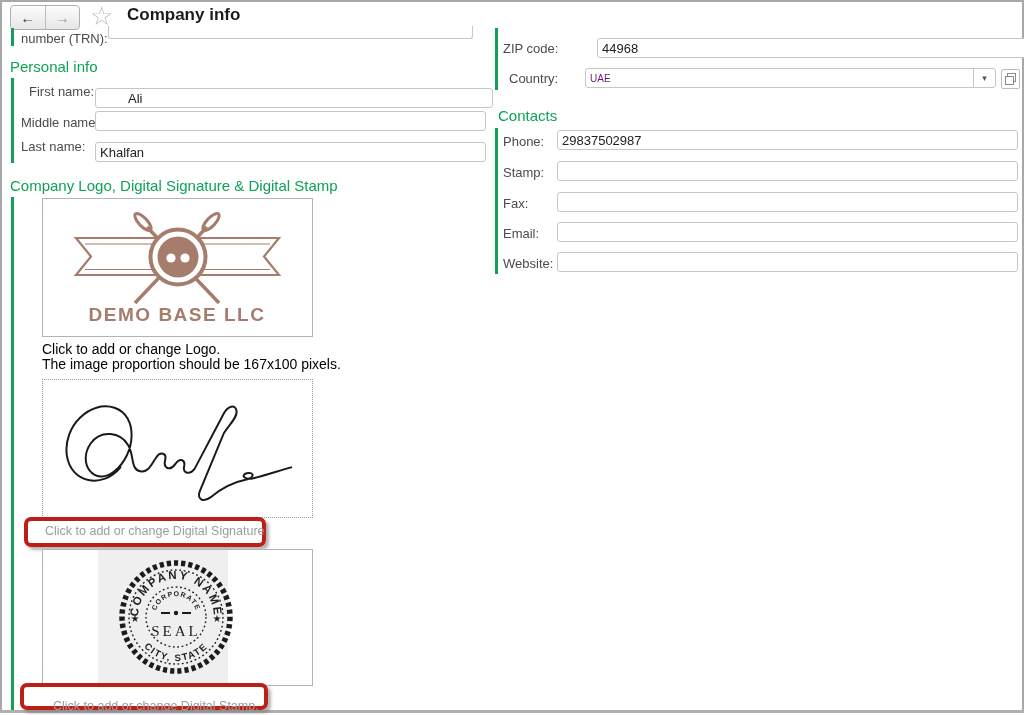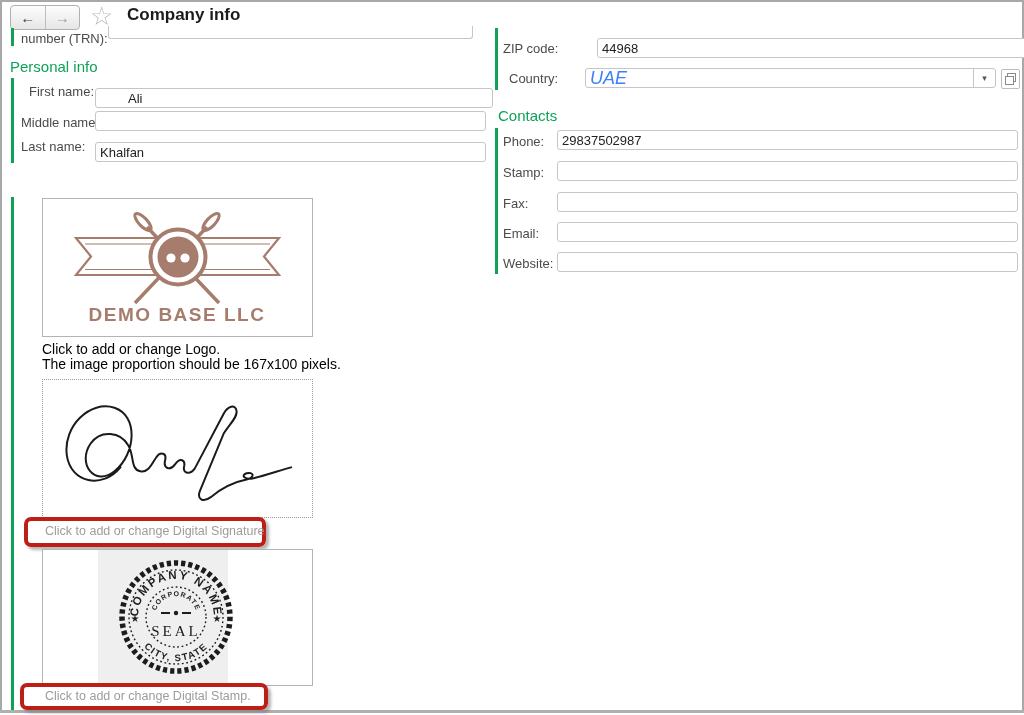--- a/index.html
+++ b/index.html
@@ -33,25 +33,25 @@
   #sig-box{left:42px;top:379px;height:139px;border:1px dotted #9a9a9a;cursor:pointer;}
   #stamp-box{left:42px;top:549px;height:137px;border:1px solid #b3b3b3;cursor:pointer;}
   #stamp-gray{position:absolute;left:55px;top:0;width:130px;height:135px;background:#efefef;}
   
   .redhl{position:absolute;border:4px solid #bd1e16;border-radius:7px;background:transparent;
          box-shadow:3px 3px 3px rgba(110,110,110,.5);box-sizing:border-box;cursor:pointer;}
   .redhl .hl-text{font-size:12.5px;color:#9c9c9c;white-space:nowrap;display:block;}
   #hl-sig{left:24px;top:517px;width:242px;height:30px;}
   #hl-sig .hl-text{padding:3px 0 0 17px;}
   #hl-stamp{left:20px;top:683px;width:248px;height:27px;}
-  #hl-stamp .hl-text{padding:2px 0 0 21px;}
+  #hl-stamp .hl-text{padding:12px 0 0 21px;margin-left:8px;}
   
   #country-combo{position:absolute;left:585px;top:68px;width:411px;height:20px;border:1px solid #c6c6c6;
       border-radius:3px;box-sizing:border-box;background:#fff;display:flex;align-items:center;}
-  #country-combo .val{flex:1;font-size:18px;color:#3b82f6;padding-left:4px;font-style:italic;}
+  #country-combo .val{flex:1;font-size:10px;color:#701a75;padding-left:4px;}
   #country-combo .dd{width:21px;align-self:stretch;border-left:1px solid #c6c6c6;display:flex;
       align-items:center;justify-content:center;font-size:9px;color:#555;cursor:pointer;}
   #country-open{position:absolute;left:1001px;top:69px;width:17px;height:18px;border:1px solid #bdbdbd;
       border-radius:2px;background:#fff;cursor:pointer;}
   #country-open .w1{position:absolute;left:5px;top:3px;width:7px;height:7px;border:1px solid #8a8a8a;}
   #country-open .w2{position:absolute;left:3px;top:6px;width:7px;height:7px;border:1px solid #8a8a8a;background:#fff;}
 </style>
 </head>
 <body>
 
@@ -82,20 +82,21 @@
 
   <div class="lbl" style="left:21px;top:84px;margin-left:8px;">First name:</div>
   <input class="txt" style="left: 95px; top: 88px; width: 398px; padding-left: 32px;" value="Ali">
 
   <div class="lbl" style="left:21px;top:115px;">Middle name:</div>
   <input class="txt" style="left: 95px; top: 111px; width: 391px;" value="">
 
   <div class="lbl" style="left:21px;top:139px;text-align:right;">Last name:</div>
   <input class="txt" style="left: 95px; top: 142px; width: 391px;" value="Khalfan">
 
+  <div class="green-head" style="left:10px;top:177px;">Company Logo, Digital Signature &amp; Digital Stamp</div>
   <div class="gbar" style="left:11px;top:197px;height:513px;"></div>
 
   <div id="logo-box" class="imgbox">
     <svg width="269" height="137" viewBox="0 0 269 137">
       <g stroke="#a67c6d" fill="none">
         <line x1="104" y1="28" x2="176" y2="104" stroke-width="3.5"></line>
         <line x1="164" y1="28" x2="92" y2="104" stroke-width="3.5"></line>
         <ellipse cx="100" cy="23" rx="11" ry="4.2" stroke-width="3" transform="rotate(47 100 23)"></ellipse>
         <ellipse cx="168" cy="23" rx="11" ry="4.2" stroke-width="3" transform="rotate(-47 168 23)"></ellipse>
       </g>

